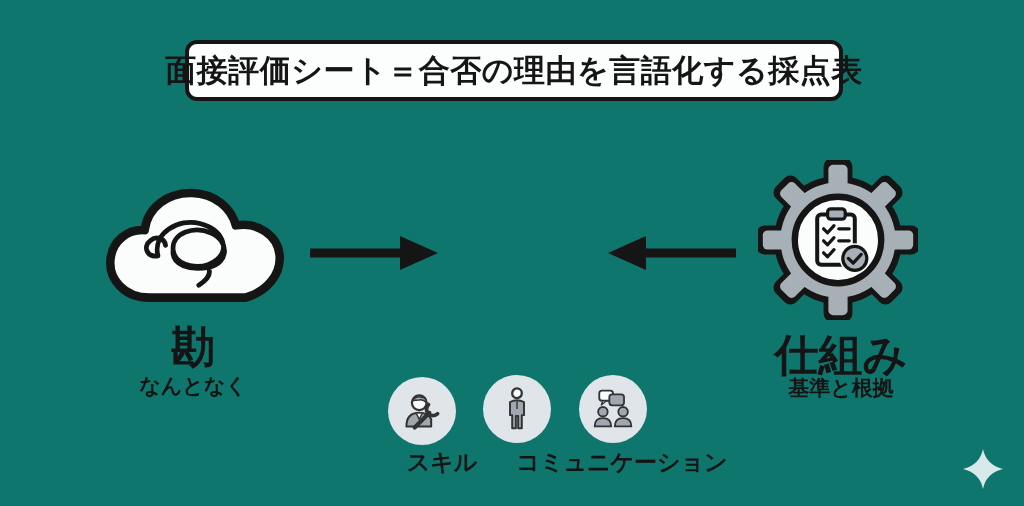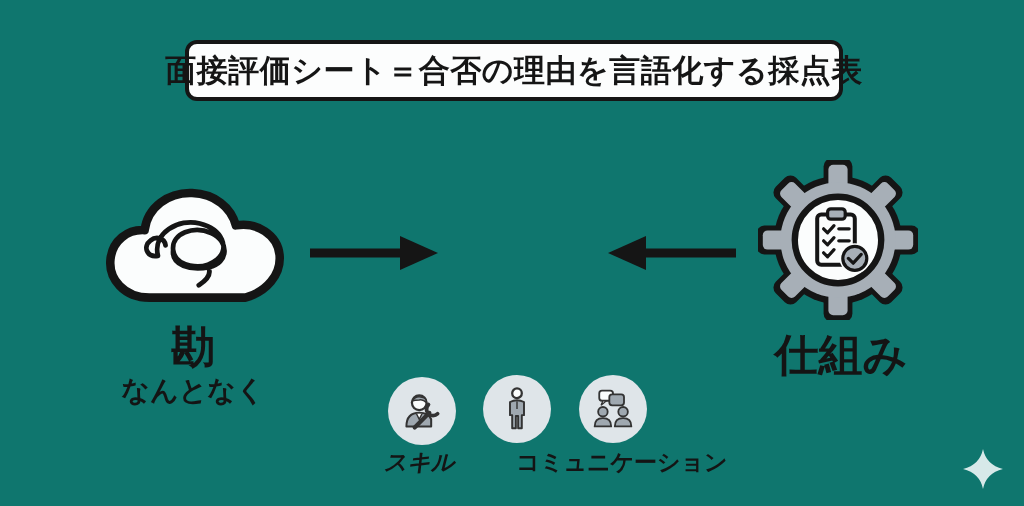--- a/index.html
+++ b/index.html
@@ -16,21 +16,21 @@
   }
   .title-banner span{
     font-size:31px;font-weight:bold;color:#151515;letter-spacing:0.5px;white-space:nowrap;
   }
   .abs{position:absolute;}
   .label-big{
     position:absolute;font-size:44px;font-weight:bold;color:#141414;
     text-align:center;white-space:nowrap;transform:translateX(-50%);
   }
   .label-sub{
-    position:absolute;font-size:28px;font-weight:bold;color:#141414;
+    position:absolute;font-size:21px;font-weight:bold;color:#141414;
     text-align:right;white-space:nowrap;transform:translateX(-50%);
   }
   .doc-wrap{position:absolute;left:443px;top:147px;width:150px;height:206px;}
   .doc-a4{
     position:absolute;left:20px;top:8px;font-size:40px;font-weight:bold;color:#141414;
   }
   .doc-title{
     position:absolute;left:0;top:78px;width:100%;text-align:center;
     font-size:29px;font-weight:bold;color:#141414;line-height:40px;
   }
@@ -145,32 +145,33 @@
       <path d="M82 101 l5 5 l8 -9" fill="none" stroke="#151515" stroke-width="4" stroke-linecap="round" stroke-linejoin="round"></path>
       <line x1="101" y1="101" x2="114" y2="101" stroke="#151515" stroke-width="4" stroke-linecap="round"></line>
       <path d="M82 116 l5 5 l8 -9" fill="none" stroke="#151515" stroke-width="4" stroke-linecap="round" stroke-linejoin="round"></path>
 
       <circle cx="121" cy="123" r="19" fill="#fbfdfd"></circle>
       <circle cx="121" cy="123" r="15" fill="#a7afb7" stroke="#151515" stroke-width="4"></circle>
       <path d="M113 123 l6 6 l10 -11" fill="none" stroke="#151515" stroke-width="4" stroke-linecap="round" stroke-linejoin="round"></path>
     </svg>
   </div>
   <div class="label-big" style="left:841px;top:326px;font-family:Liberation Serif, serif;">仕組み</div>
+  <div class="label-sub" style="left:841px;top:374px;">基準と根拠</div>
 
   <div class="crit-circle" style="left:388px;top:377px;">
     <svg width="44" height="44" viewBox="0 0 48 48">
       <path d="M7 41 Q7 26 21 26 Q31 26 34 33 L34 41 Z" fill="#9fa8b0" stroke="#333" stroke-width="2.2" stroke-linejoin="round"></path>
       <path d="M18 27 L21 33 L24 27" fill="#fbfdfd" stroke="#333" stroke-width="1.6"></path>
       <circle cx="21" cy="15" r="8" fill="#fbfdfd" stroke="#333" stroke-width="2.4"></circle>
       <path d="M13.5 13 Q17 7 24 9 Q29 10 29 15 Q25 11 21 12 Q16 12 13.5 13 Z" fill="#9fa8b0" stroke="#333" stroke-width="1.6"></path>
       <line x1="16" y1="42" x2="32" y2="26" stroke="#333" stroke-width="4.5" stroke-linecap="round"></line>
       <path d="M31 17 A7 7 0 1 0 41 27" fill="none" stroke="#333" stroke-width="4.2" stroke-linecap="round"></path>
     </svg>
   </div>
-  <div class="crit-label" style="left:419px;font-style:italic;">スキル</div>
+  <div class="crit-label" style="left:442px;">スキル</div>
 
   <div class="crit-circle" style="left:483px;top:375px;">
     <svg width="42" height="46" viewBox="0 0 48 52">
       <circle cx="24" cy="8" r="5.5" fill="#fbfdfd" stroke="#333" stroke-width="2.6"></circle>
       <path d="M16 18 Q24 14 32 18 L32 33 L29.5 33 L29.5 48 L25.3 48 L25.3 34 L22.7 34 L22.7 48 L18.5 48 L18.5 33 L16 33 Z" fill="#9fa8b0" stroke="#333" stroke-width="2.2" stroke-linejoin="round"></path>
       <line x1="24" y1="17" x2="24" y2="26" stroke="#333" stroke-width="1.6"></line>
     </svg>
   </div>
 
   <div class="crit-circle" style="left:579px;top:375px;">

